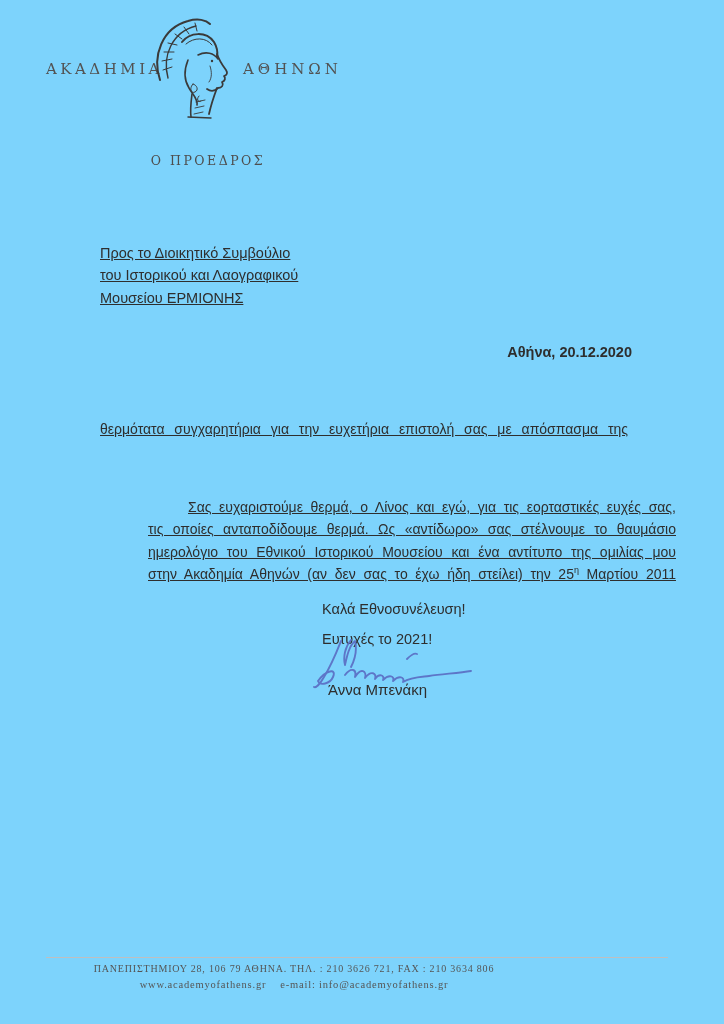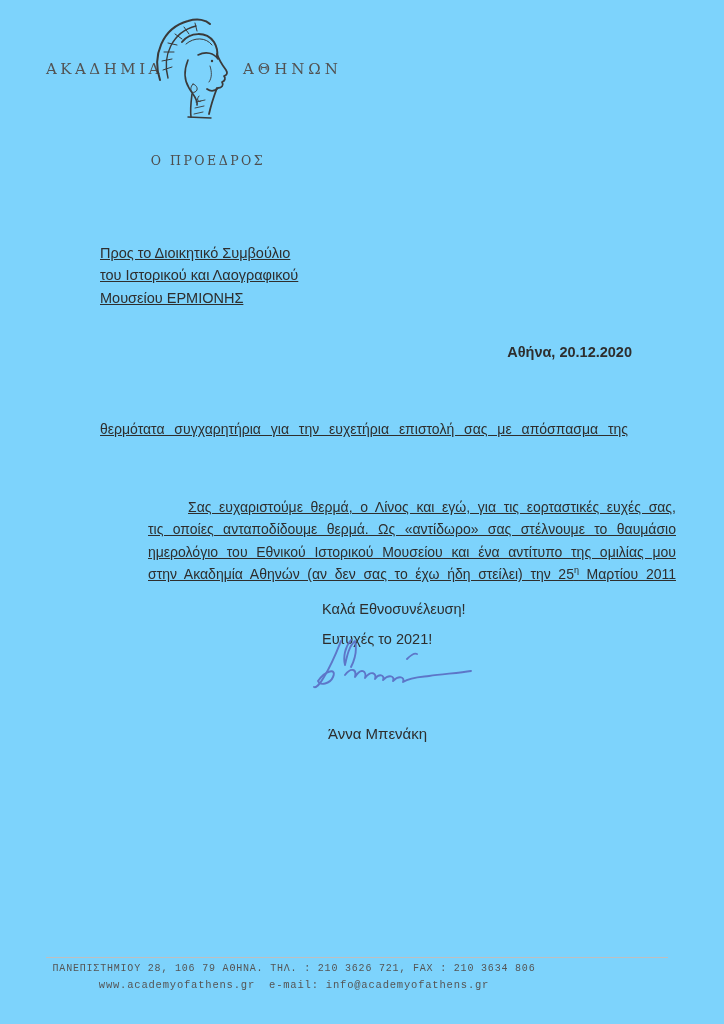--- a/index.html
+++ b/index.html
@@ -23,27 +23,27 @@
 
   
   .txt{font-size:14.5px;line-height:22.4px;}
   .para{width:528px;font-size:14px;line-height:22.4px;}
   .ln{height:22.4px;}
   .just{text-align:justify;text-align-last:justify;text-decoration:underline;}
   .indent{text-indent:40px;}
   sup{font-size:9px;line-height:0;vertical-align:super;}
 
   .dateline{text-align:right;white-space:nowrap;font-weight:bold;}
-  .name{font-size:15px;margin-top:44px;}
+  .name{font-size:15px;}
 
   
   .rule{height:1px;background:#bfbfbf;}
   .footer-line{
     left:0;width:588px;text-align:center;
-    font-family:Liberation Mono, monospace;color:#555555;letter-spacing:0.8px;
+    font-family:Liberation Serif, serif;color:#555555;letter-spacing:0.8px;
     white-space:nowrap;
   }
   .f1{font-size:10px;}
   .f2{font-size:10.5px;}
   .f2 .gap{display:inline-block;width:14px;}
 </style>
 </head>
 <body>
 
 <div class="page">

